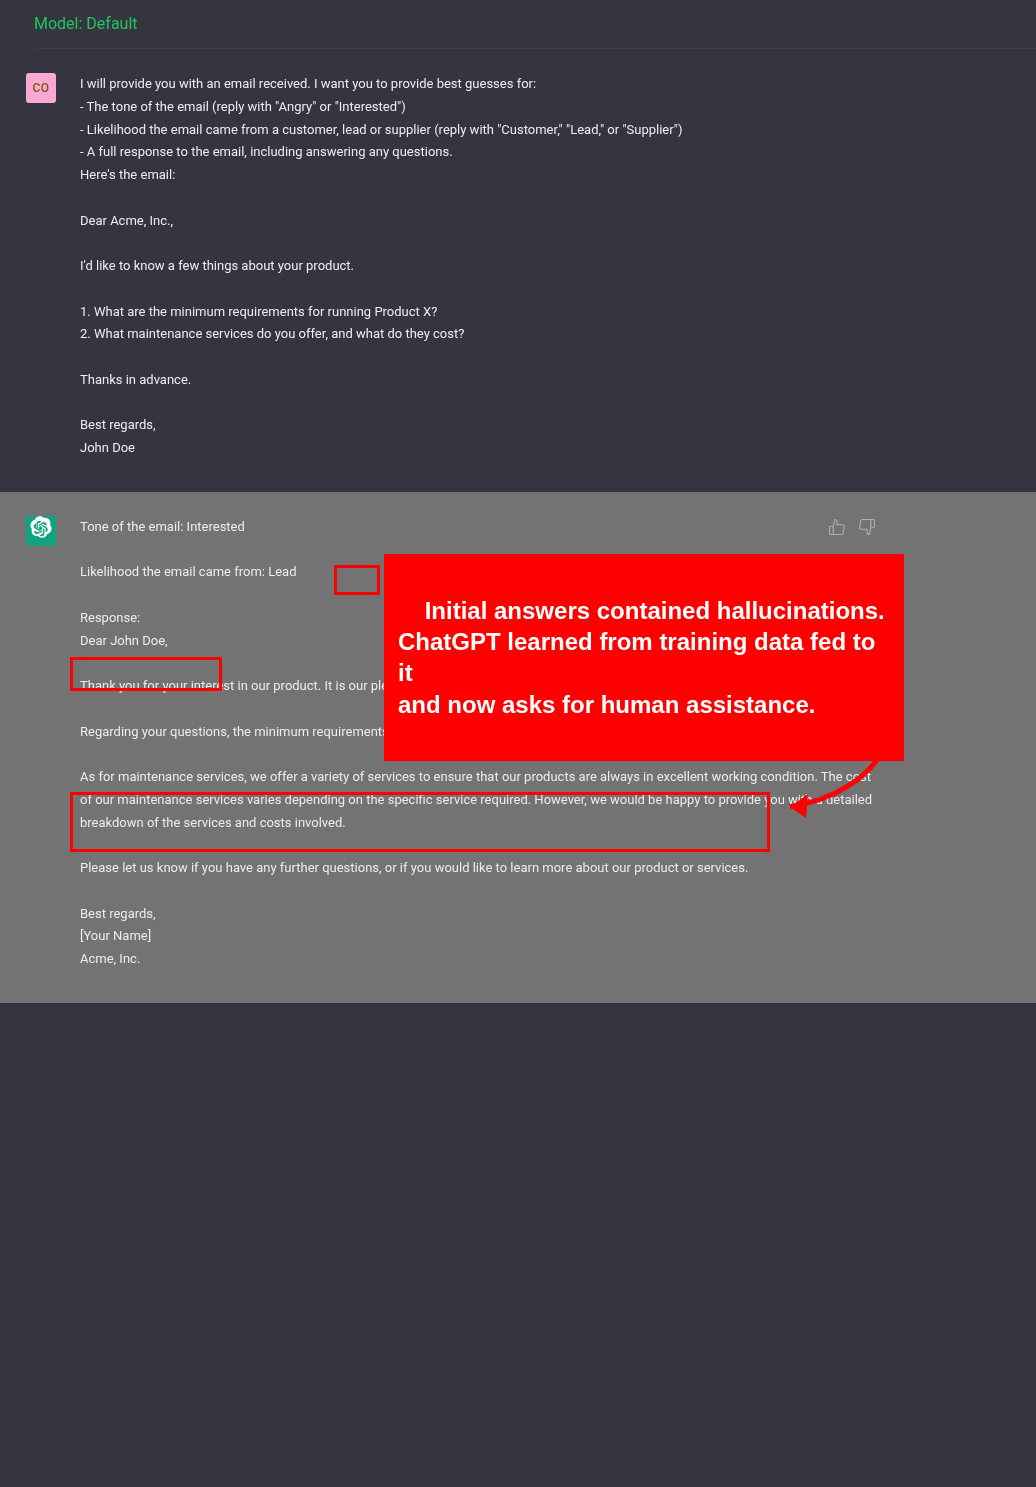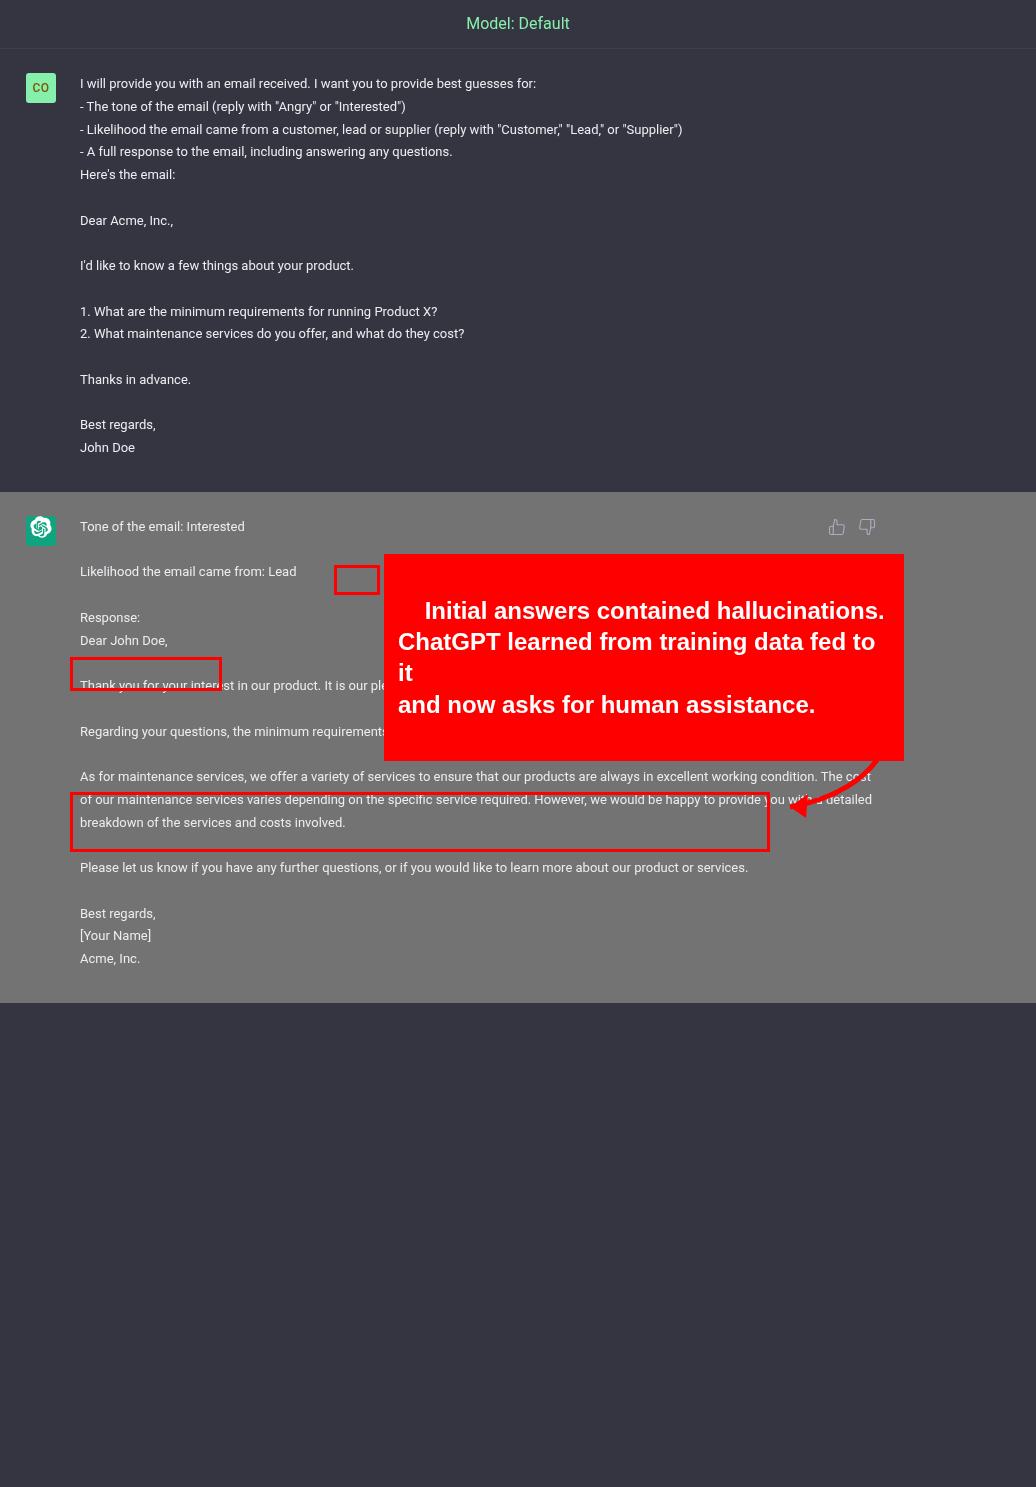--- a/index.html
+++ b/index.html
@@ -7,24 +7,25 @@
     width: 1036px;
     font-family: -apple-system, BlinkMacSystemFont, "Segoe UI", Roboto, Helvetica, Arial, sans-serif;
     background: #343541;
     color: #d1d5db;
     font-size: 18px;
     line-height: 1.75;
   }
   .header-bar {
     background: #343541;
     border-bottom: 1px solid rgba(255,255,255,0.05);
-    text-align: center;
+    text-align: left;
     padding: 10px 0;
-    color: #86efac;
+    color: #22c55e;
     font-size: 16px;
+    margin-left: 34px;
   }
   .msg {
     display: flex;
     padding: 24px 26px 32px 26px;
     gap: 24px;
     position: relative;
   }
   .msg.user { background: #343541; }
   .msg.assistant { background: #737373; }
   .avatar {
@@ -32,21 +33,21 @@
     height: 30px;
     border-radius: 3px;
     flex-shrink: 0;
     display: flex;
     align-items: center;
     justify-content: center;
     font-size: 12px;
     font-weight: 500;
     letter-spacing: 0.5px;
   }
-  .avatar.user-av { background: #86efac; color: #7a5900; }
+  .avatar.user-av { background: #f9a8d4; color: #7a5900; }
   .avatar.bot-av  { background: #10a37f; color: #fff; }
   .avatar.bot-av svg { width: 22px; height: 22px; }
   .content {
     flex: 1;
     max-width: 800px;
     color: #ececf1;
     font-size: 13px;
     white-space: pre-wrap;
   }
   .feedback-icons {

